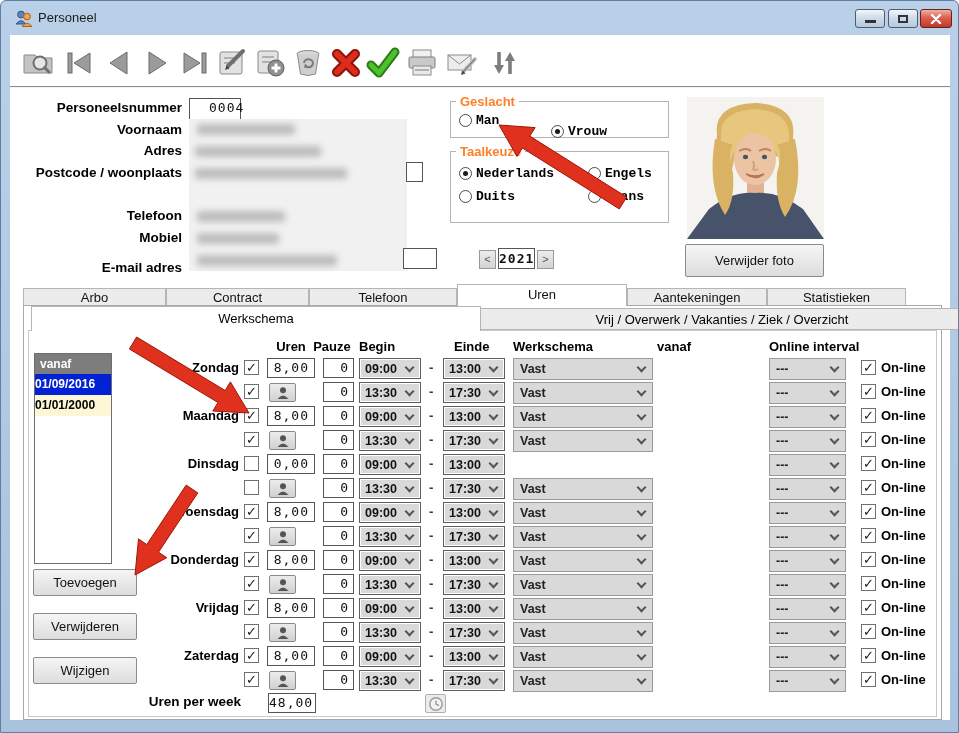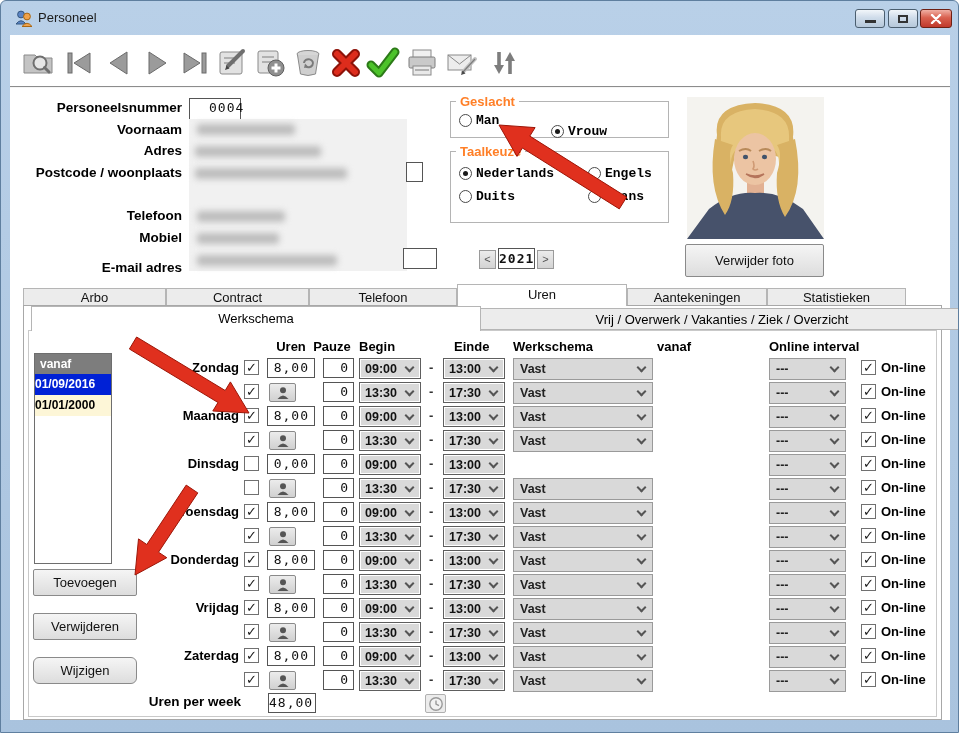--- a/index.html
+++ b/index.html
@@ -274,21 +274,21 @@
   <div class="listbox">
     <div class="listhdr">vanaf</div>
     <div id="list-items">
         <div class="listrow sel">01/09/2016</div>
         <div class="listrow alt">01/01/2000</div>
       </div>
   </div>
   <div id="action-buttons">
       <button class="btn" style="position: absolute; left: 32px; top: 568px; width: 104px; height: 27px;">Toevoegen</button>
       <button class="btn" style="position: absolute; left: 32px; top: 612px; width: 104px; height: 27px;">Verwijderen</button>
-      <button class="btn" style="position: absolute; left: 32px; top: 656px; width: 104px; height: 27px; border-radius: 6px;">Wijzigen</button>
+      <button class="btn" style="position: absolute; left: 32px; top: 656px; width: 104px; height: 27px;">Wijzigen</button>
     </div>
 
   <span class="colhdr" style="left:266px;width:48px;text-align:center;">Uren</span>
   <span class="colhdr" style="left:308px;width:46px;text-align:center;">Pauze</span>
   <span class="colhdr" style="left:358px;">Begin</span>
   <span class="colhdr" style="left:453px;">Einde</span>
   <span class="colhdr" style="left:512px;">Werkschema</span>
   <span class="colhdr" style="left:656px;">vanaf</span>
   <span class="colhdr" style="left:768px;">Online interval</span>
 

